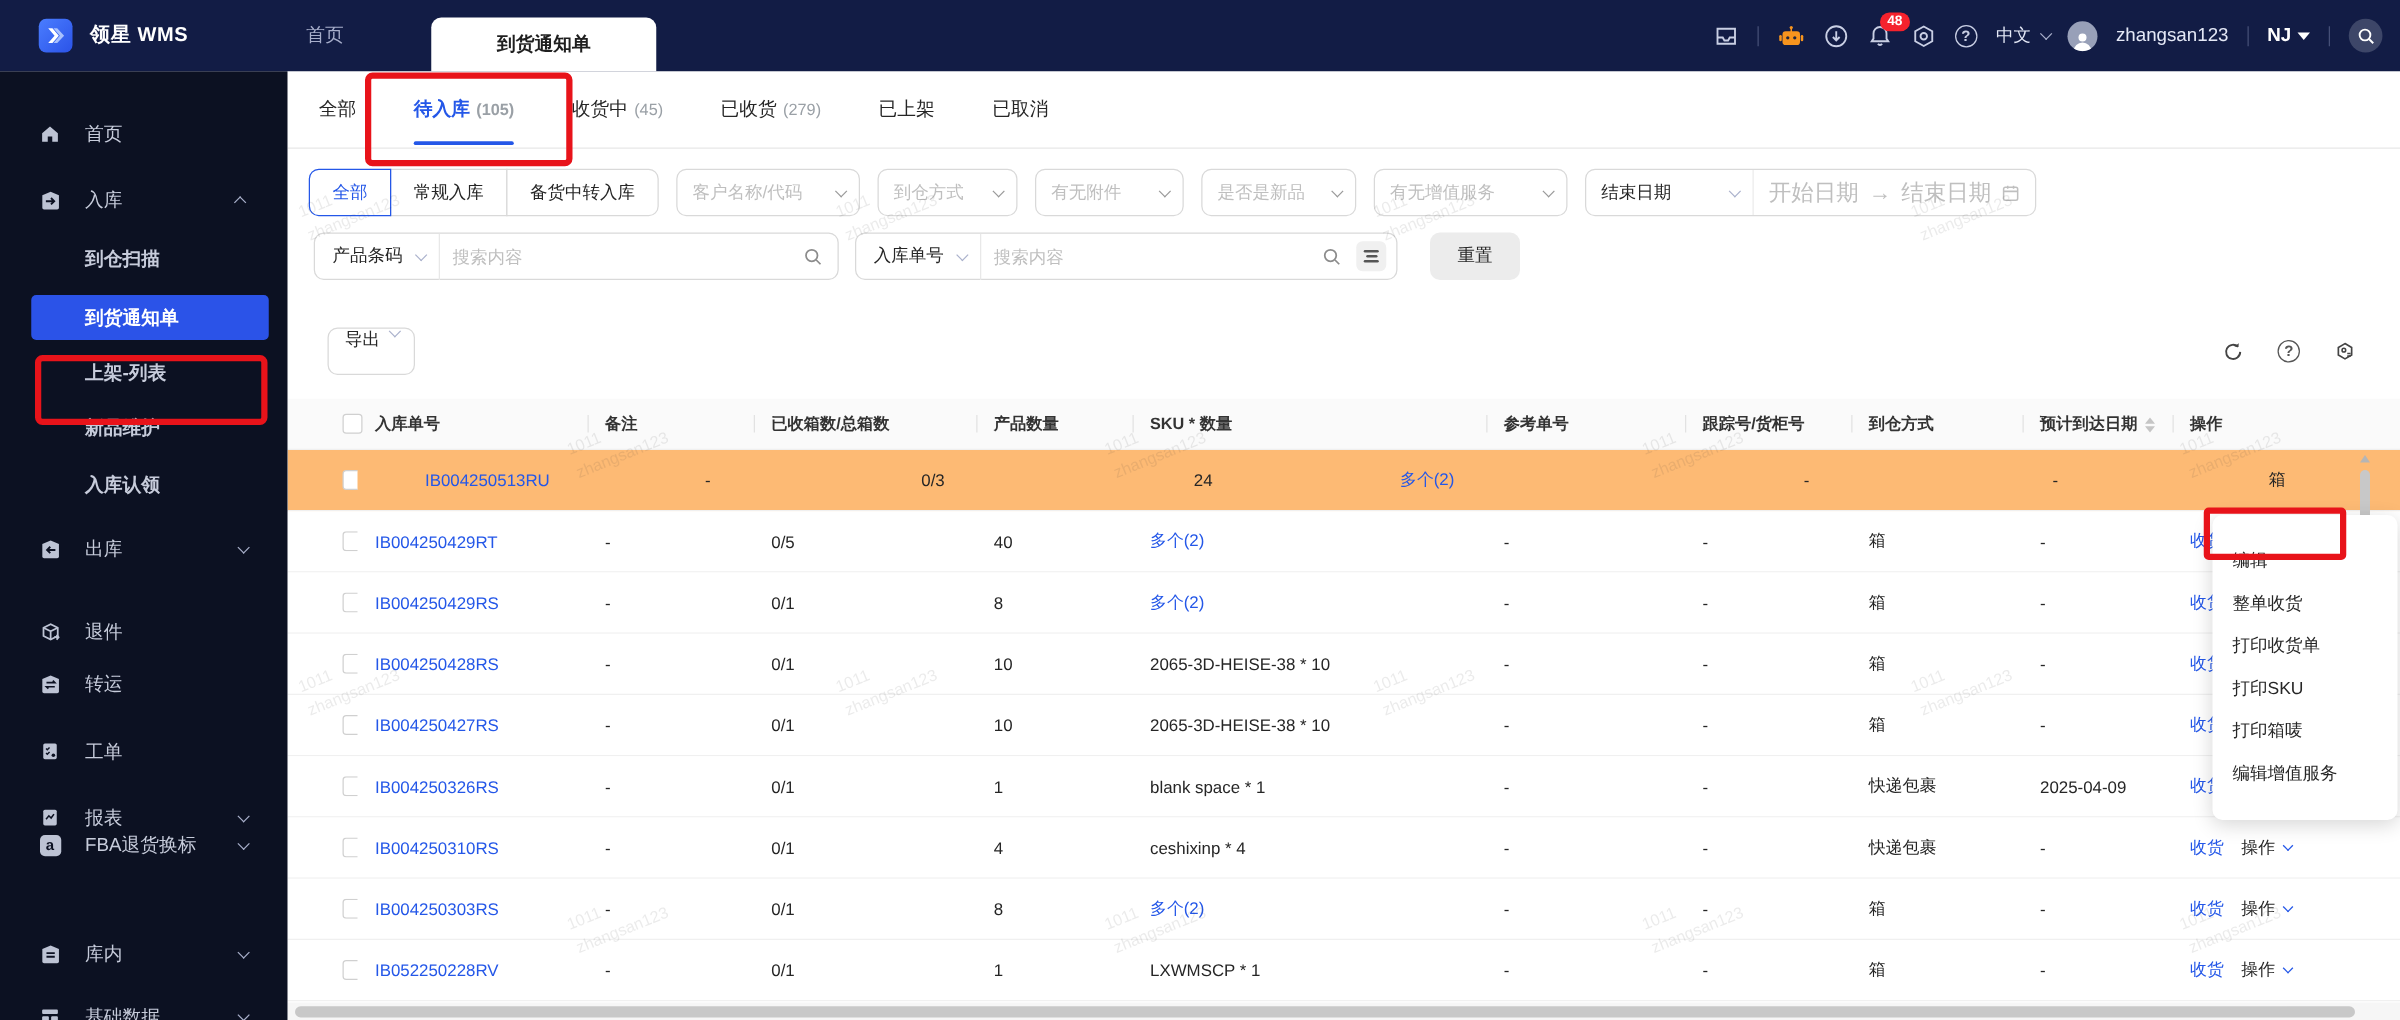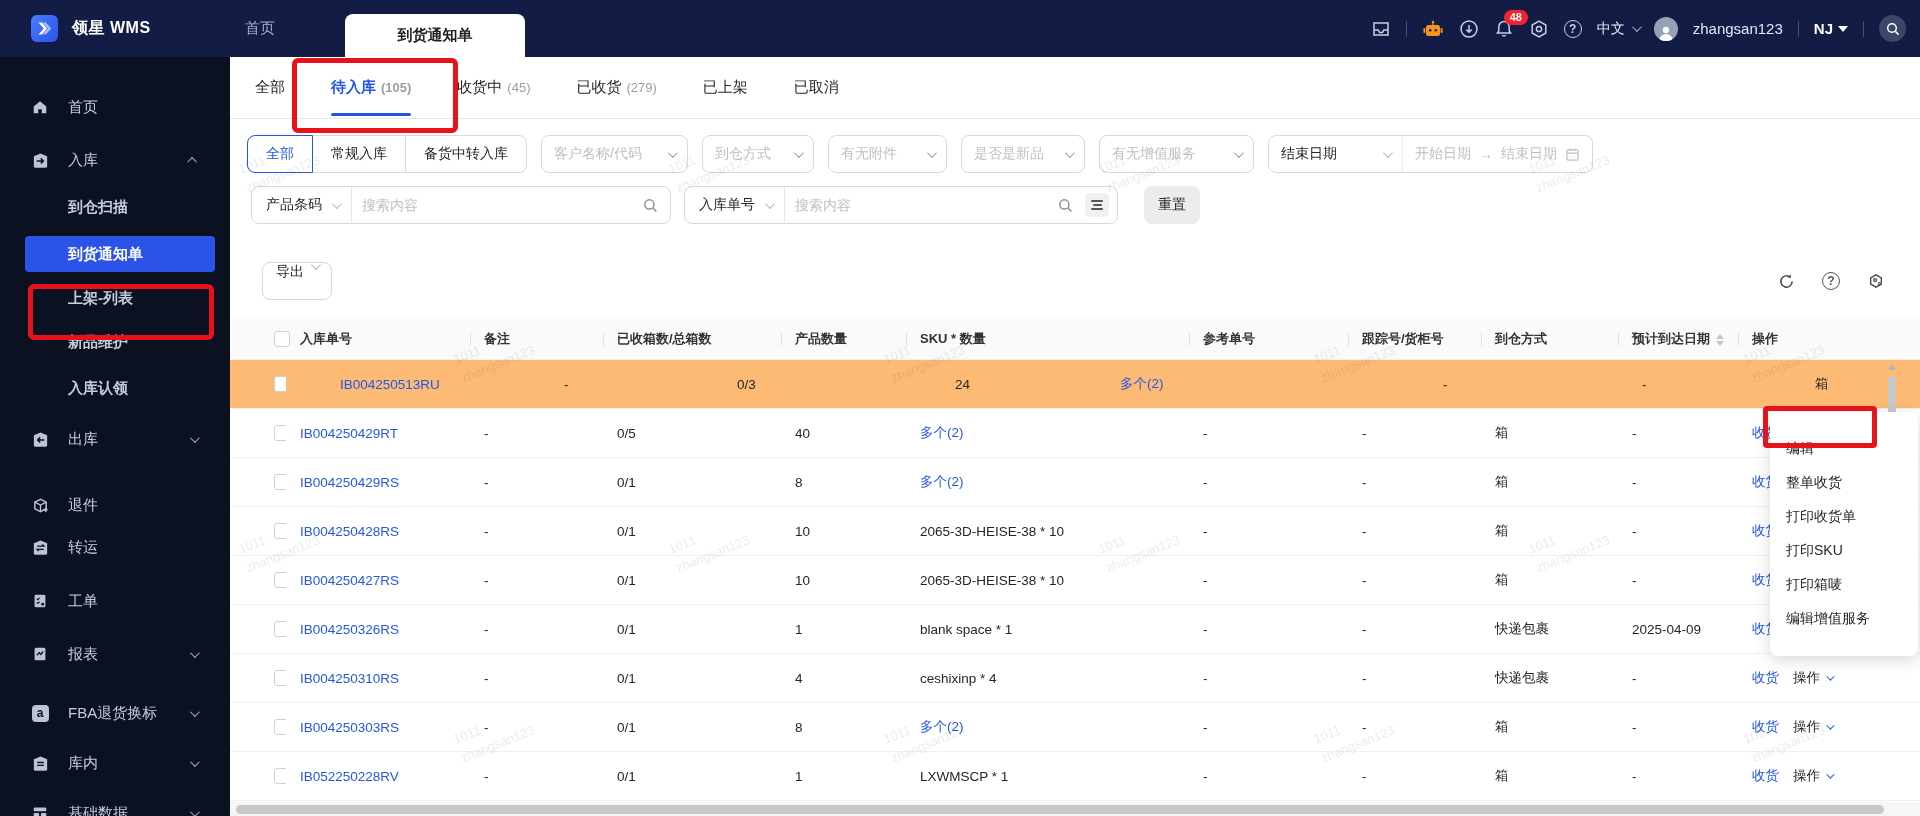--- a/index.html
+++ b/index.html
@@ -55,33 +55,33 @@
   .frow1 { position:absolute; left:17px; top:78px; height:38px; display:flex; gap:14px; align-items:center; }
   .seg-group { display:flex; height:38px; }
   .seg { border:1px solid #d9d9d9; background:#fff; padding:0 18px; display:flex; align-items:center; font-size:14px; color:#262626; margin-left:-1px; cursor:pointer; white-space:nowrap; }
   .seg.first { border-radius:8px 0 0 8px; margin-left:0; }
   .seg.last { border-radius:0 8px 8px 0; }
   .seg.active { border:1px solid #2457e8; color:#2457e8; z-index:2; }
   .sel { height:38px; border:1px solid #d9d9d9; border-radius:8px; background:#fff; display:flex; align-items:center; justify-content:space-between; padding:0 12px; font-size:14px; color:#bfbfbf; cursor:pointer; white-space:nowrap; }
   .sel .chev { border-color:#999; }
   .time-group { height:38px; border:1px solid #d9d9d9; border-radius:8px; background:#fff; display:flex; align-items:center; }
   .tg-left { width:134px; height:100%; display:flex; align-items:center; justify-content:space-between; padding:0 12px; font-size:14px; color:#262626; border-right:1px solid #ececec; cursor:pointer; }
-  .tg-right { display:flex; align-items:center; gap:8px; padding:0 12px; font-size:14px; color:#bfbfbf; }
+  .tg-right { display:flex; align-items:center; gap:8px; padding:0 12px; font-size:18px; color:#bfbfbf; }
   .tg-arrow::after { content:"\2192"; color:#bfbfbf; }
 
   .frow2 { position:absolute; left:21px; top:129px; height:38px; display:flex; gap:13px; align-items:center; }
   .search-combo { display:flex; align-items:center; height:38px; border:1px solid #d9d9d9; border-radius:8px; background:#fff; }
   .sc-field { display:flex; align-items:center; gap:10px; padding:0 12px 0 14px; font-size:14px; color:#262626; cursor:pointer; white-space:nowrap; }
   .sc-div { width:1px; height:37px; background:#e8e8e8; }
   .sc-input { border:none; outline:none; flex:1; min-width:0; font-size:14px; color:#262626; padding:0 10px; font-family:"Liberation Sans",sans-serif; background:transparent; }
   .sc-input::placeholder { color:#bfbfbf; }
   .sc-search { margin-right:12px; display:flex; }
   .sc-filter { margin-right:8px; width:24px; height:24px; border-radius:5px; background:#f0f0f0; display:flex; flex-direction:column; gap:2.5px; align-items:center; justify-content:center; cursor:pointer; }
   .sc-filter i { display:block; height:1.6px; background:#555; border-radius:1px; }
-  .reset-btn { width:56px; height:38px; margin-left:13px; background:#ececec; border:none; border-radius:8px; font-size:14px; color:#262626; cursor:pointer; font-family:"Liberation Sans",sans-serif; }
+  .reset-btn { width:72px; height:38px; margin-left:13px; background:#ececec; border:none; border-radius:8px; font-size:14px; color:#262626; cursor:pointer; font-family:"Liberation Sans",sans-serif; }
 
   .export-btn { position:absolute; left:32px; top:205px; width:70px; height:38px; border:1px solid #d9d9d9; border-radius:8px; background:#fff; font-size:14px; color:#262626; display:flex; justify-content:center; gap:7px; cursor:pointer; }
   .tool-icons { position:absolute; left:1548px; top:205px; height:38px; display:flex; align-items:center; gap:27px; }
   .tool-icons .tb-icon { color:#444; }
   .qicon.dark { border-color:#555; color:#555; }
 
   
   .grid-cols { display:grid; grid-template-columns:56px 184px 133px 178px 125px 283px 159px 133px 137px 120px 182px; }
   .thead { position:absolute; left:0; top:262px; width:1690px; height:41px; background:#fafafa; align-items:center; font-size:13px; font-weight:700; color:#333; border-bottom:1px solid #f0f0f0; }
   .th { padding-left:14px; position:relative; white-space:nowrap; }
@@ -285,21 +285,21 @@
     <div class="side-item" style="top:579px;">
       <span class="sicon">
           <svg width="18" height="18" viewBox="0 0 20 20">
             <rect x="4" y="3" width="12" height="14" rx="1.5" fill="#bdc3d4"></rect>
             <path d="M6.5 11.5 9 8.5l2 2 2.5-3.5" fill="none" stroke="#0c1122" stroke-width="1.4"></path>
           </svg>
         </span>
       <span class="slabel">报表</span>
       <i class="chev scaret"></i>
     </div>
-    <div class="side-item" style="top:638px;">
+    <div class="side-item" style="top:601px;">
       <span class="sicon">
           <span class="fba-box"></span>
         </span>
       <span class="slabel">FBA退货换标</span>
       <i class="chev scaret"></i>
     </div>
     <div class="side-item" style="top:688px;">
       <span class="sicon">
           <svg width="19" height="19" viewBox="0 0 20 20">
             <path d="M3 5.5 10 2.5l7 3V16a1.5 1.5 0 0 1-1.5 1.5h-11A1.5 1.5 0 0 1 3 16z" fill="#bdc3d4"></path>

